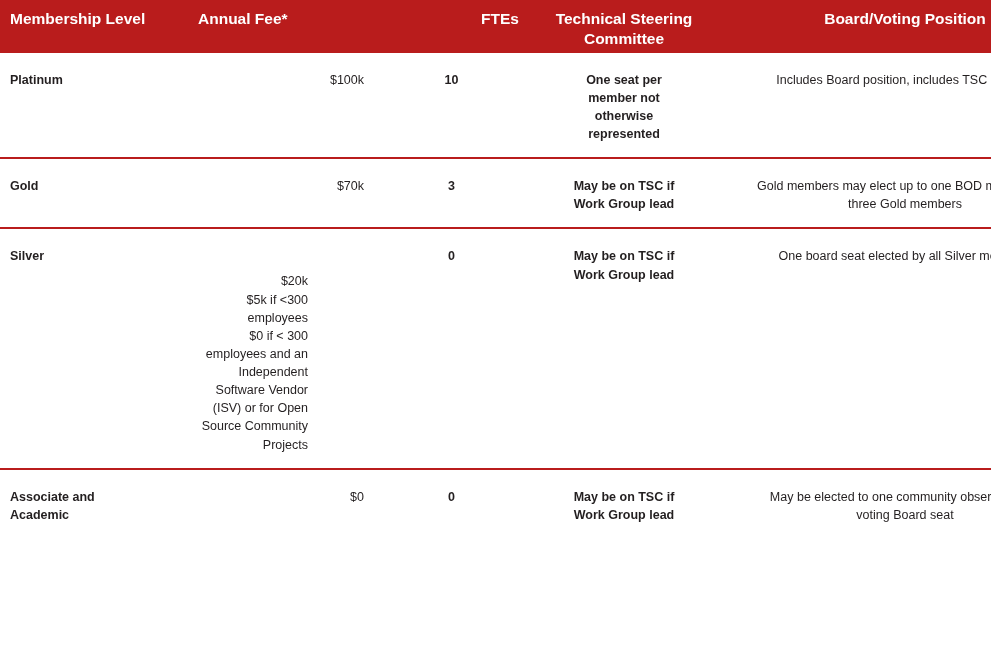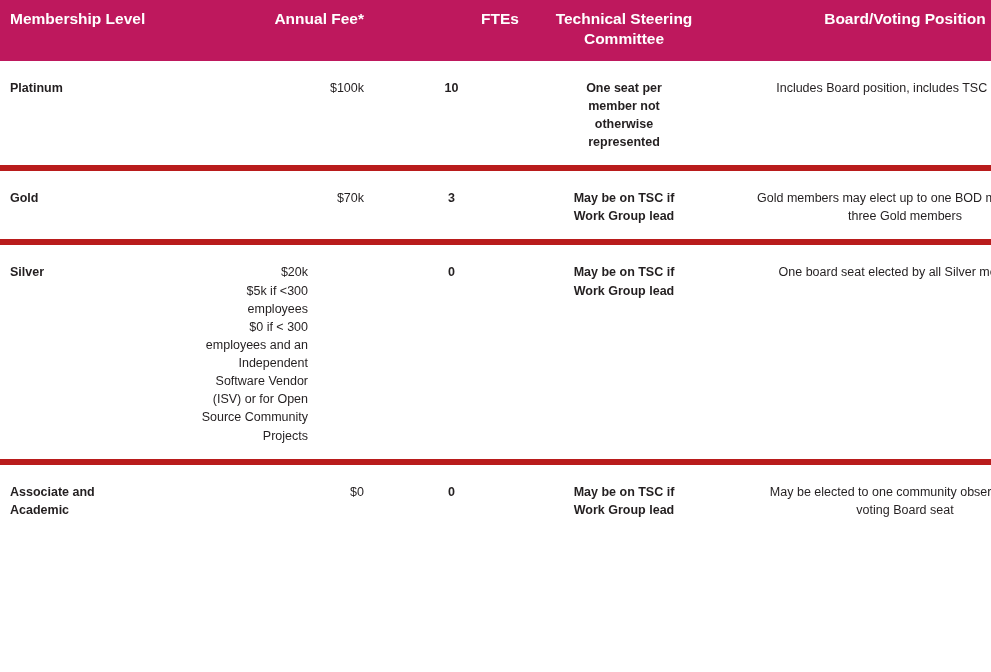--- a/index.html
+++ b/index.html
@@ -13,40 +13,40 @@
     font-family: "Liberation Sans", sans-serif;
     color: #231f20;
     overflow: hidden;
   }
   table.membership-table {
     width: 991px;
     border-collapse: collapse;
     table-layout: fixed;
   }
   table.membership-table thead th {
-    background: #be185d;
+    background: #b91c1c;
     color: #ffffff;
     font-size: 15.5px;
     font-weight: bold;
     line-height: 1.28;
-    padding: 9px 10px 12px 10px;
+    padding: 9px 10px 4px 10px;
     vertical-align: top;
   }
   th.col-level   { width: 168px; text-align: left;   padding-left: 14px; }
-  th.col-fee     { width: 166px; text-align: right; }
+  th.col-fee     { width: 166px; text-align: left; }
   th.col-ftes    { width: 135px; text-align: right; }
   th.col-tsc     { width: 170px; text-align: center; }
   th.col-board   { width: 352px; text-align: center; }
 
   table.membership-table tbody td {
     font-size: 12.5px;
     line-height: 1.45;
     vertical-align: top;
     padding: 18px 10px 14px 10px;
-    border-top: 6px solid #b91c1c;
+    border-top: 2px solid #b91c1c;
   }
   tbody tr:first-child td { border-top: none; }
 
   td.cell-level {
     font-weight: bold;
     text-align: left;
     padding-left: 14px;
     font-size: 12.5px;
   }
   td.cell-fee   { text-align: right; }
@@ -91,21 +91,21 @@
     <tr class="row-gold">
       <td class="cell-level"><span class="w-level">Gold</span></td>
       <td class="cell-fee"><span class="w-fee">$70k</span></td>
       <td class="cell-ftes">3</td>
       <td class="cell-tsc"><span class="w-tsc">May be on TSC if Work Group lead</span></td>
       <td class="cell-board"><span class="w-board">Gold members may elect up to one BOD member per three Gold members</span></td>
     </tr>
     <tr class="row-silver">
       <td class="cell-level"><span class="w-level">Silver</span></td>
       <td class="cell-fee">
-          <span class="w-fee multi-line" style="white-space: pre-line;">$20k
+          <span class="w-fee multi-line" style="white-space: pre-line; margin-top: 25px;">$20k
 $5k if &lt;300 employees
 $0 if &lt; 300 employees and an Independent Software Vendor (ISV) or for Open Source Community Projects</span>
         </td>
       <td class="cell-ftes">0</td>
       <td class="cell-tsc"><span class="w-tsc">May be on TSC if Work Group lead</span></td>
       <td class="cell-board"><span class="w-board">One board seat elected by all Silver members</span></td>
     </tr>
     <tr class="row-associate">
       <td class="cell-level"><span class="w-level">Associate and Academic</span></td>
       <td class="cell-fee"><span class="w-fee">$0</span></td>

